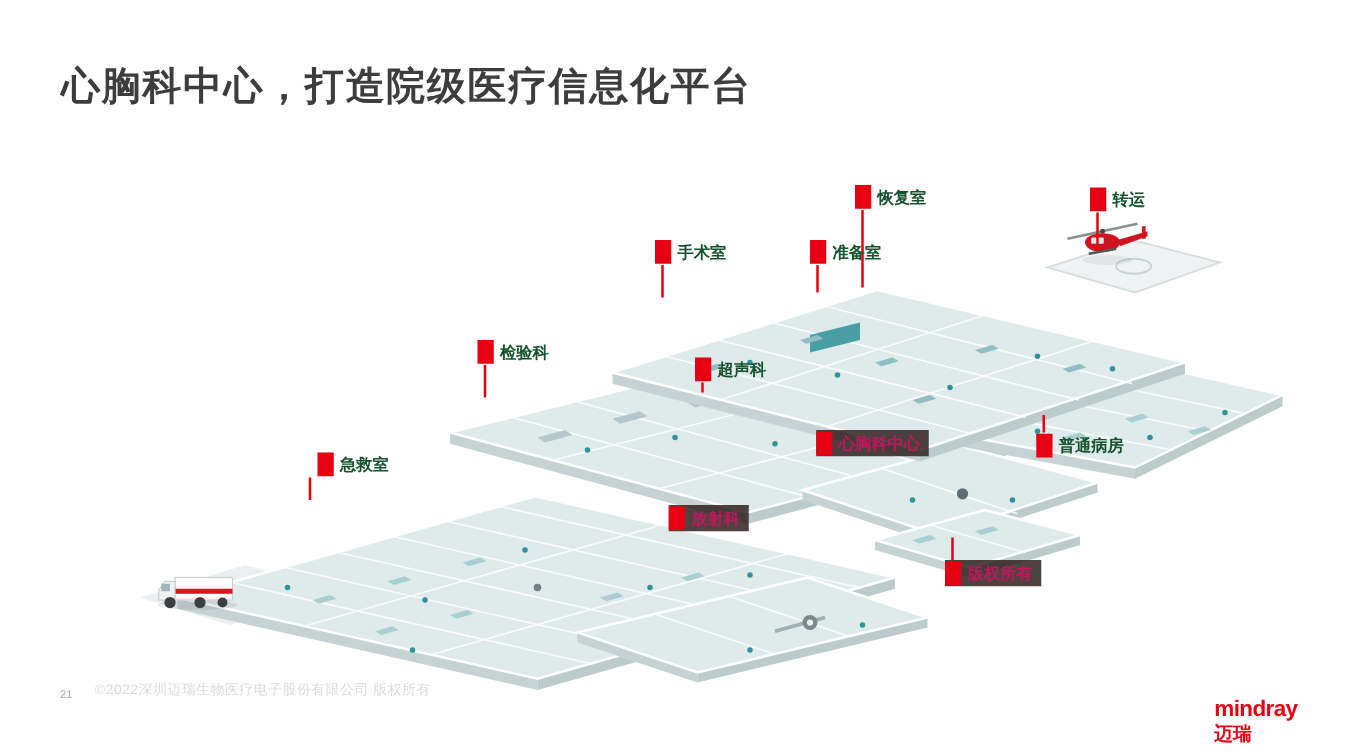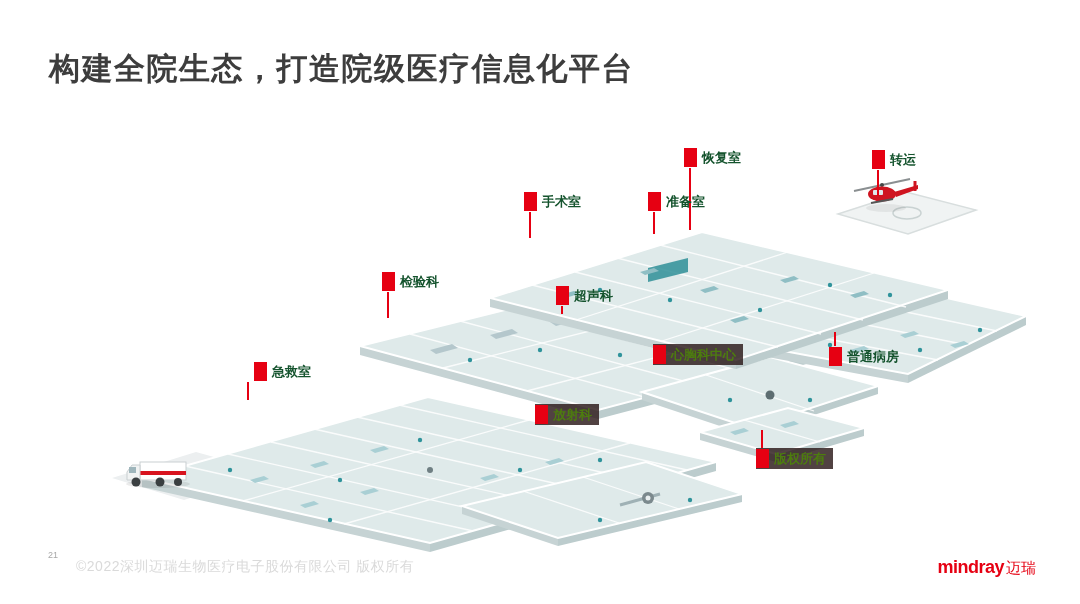--- a/index.html
+++ b/index.html
@@ -13,34 +13,34 @@
     position:absolute; left:49px; top:48px; font-size:31px; font-weight:bold;
     color:#3d3d3d; letter-spacing:1.5px; white-space:nowrap;
   }
   .illustration { position:absolute; left:0; top:0; width:1080px; height:604px; z-index:1; }
   .tag {
     position:absolute; display:flex; align-items:center; height:21px; z-index:5;
   }
   .tag-block { width:13px; height:19px; background:var(--red); margin-right:5px; flex:none; }
   .tag-text { font-size:13px; font-weight:bold; color:#14532d; white-space:nowrap; line-height:1; }
   .tag.dark { background:rgba(43,24,24,0.82); padding-right:7px; }
-  .tag.dark .tag-text { color:#4d7c0f; }
+  .tag.dark .tag-text { color:#be185d; }
   .connector { position:absolute; width:2px; background:var(--red); z-index:4; }
   .page-number { position:absolute; left:48px; top:550px; font-size:9px; color:#a8a8a8; }
-  .copyright { position:absolute; left:76px; top:558px; font-size:14px; color:#dadada; letter-spacing:.5px; }
-  .logo { position:absolute; right:44px; top:557px; display:flex; align-items:baseline; z-index:5; }
+  .copyright { position:absolute; left:76px; top:544px; font-size:11px; color:#dadada; letter-spacing:.5px; }
+  .logo { position:absolute; right:44px; top:557px; display:flex; align-items:baseline; z-index:5;flex-direction:column; }
   .logo-en { font-size:18px; font-weight:800; color:var(--red); letter-spacing:-.5px; }
-  .logo-cn { font-size:15px; font-weight:400; color:var(--red); margin-left:2px; }
+  .logo-cn { font-size:15px; font-weight:700; color:var(--red); margin-left:2px; }
 </style>
 </head>
 <body>
 
 <div class="slide">
 
-  <div class="title">构建全院生态，打造院级医疗信息化平台</div>
+  <div class="title">心胸科中心，打造院级医疗信息化平台</div>
 
   <svg class="illustration" viewBox="0 0 1080 604" aria-hidden="true">
 
     <g>
       <polygon points="112,478 196,452 268,472 184,500" fill="#eceff0"></polygon>
     </g>
 
     <g>
       <polygon points="142,478 430,543 430,552 142,487" fill="#c6d3d4"></polygon>
       <polygon points="430,543 716,462 716,471 430,552" fill="#bccccd"></polygon>

